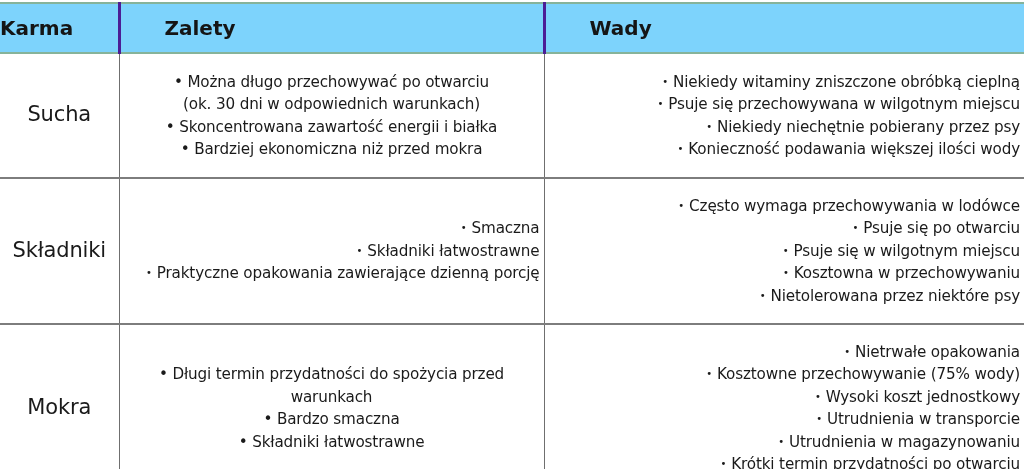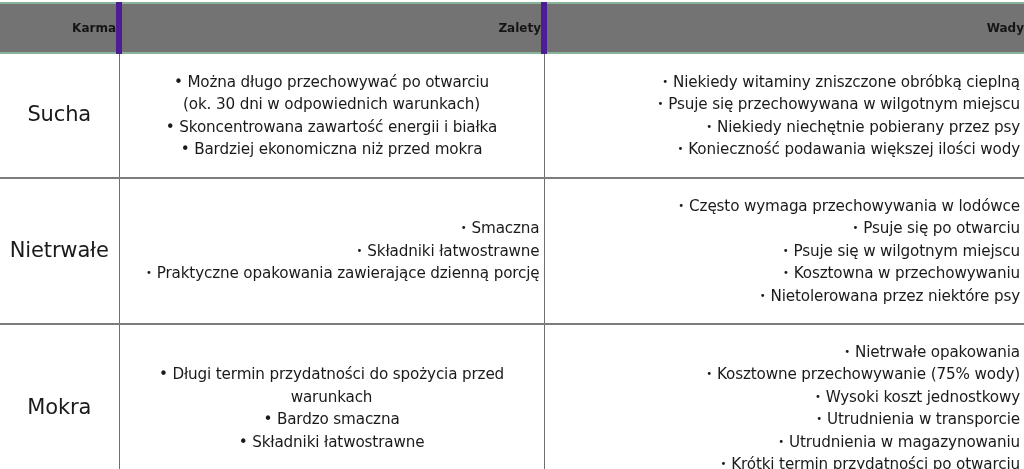--- a/index.html
+++ b/index.html
@@ -20,33 +20,34 @@
       top: 2px;
       width: 1024px;
       border-collapse: collapse;
       table-layout: fixed;
     }
     col.c-karma { width: 119px; }
     col.c-zalety { width: 425px; }
     col.c-wady { width: 480px; }
 
     thead th {
-      background: #737373;
+      background: #7dd3fc;
       height: 48px;
       font-weight: bold;
-      font-size: 12px;
-      text-align: right;
+      font-size: 20px;
+      text-align: left;
       vertical-align: middle;
       border-top: 2px solid #86b39a;
       border-bottom: 2px solid #86b39a;
       padding: 0;
       color: #151515;
     }
     thead th + th {
-      border-left: 6px solid #4c1d95;
+      border-left: 3px solid #4c1d95;
+      padding-left: 44px;
     }
     tbody td {
       font-size: 15.2px;
       line-height: 22.5px;
       text-align: center;
       vertical-align: middle;
       padding: 4px;
       border-bottom: 2px solid #7d7d7d;
       letter-spacing: -0.15px;
     }
@@ -110,21 +111,21 @@
           <li><span class="bullet">•</span><span>Niekiedy witaminy zniszczone obróbką cieplną</span></li>
           <li><span class="bullet">•</span><span>Psuje się przechowywana w wilgotnym miejscu</span></li>
           <li><span class="bullet">•</span><span>Niekiedy niechętnie pobierany przez psy</span></li>
           <li><span class="bullet">•</span><span>Konieczność podawania większej ilości wody</span></li>
         </ul>
       </td>
     </tr>
 
     <tr class="row-polsucha">
       <td>
-        <span class="kind-label">Nietrwałe</span>
+        <span class="kind-label">Składniki</span>
       </td>
       <td>
         <ul class="bullet-list">
           <li><span class="bullet">•</span><span>Smaczna</span></li>
           <li><span class="bullet">•</span><span>Składniki łatwostrawne</span></li>
           <li><span class="bullet">•</span><span>Praktyczne opakowania zawierające dzienną porcję</span></li>
         </ul>
       </td>
       <td>
         <ul class="bullet-list">

